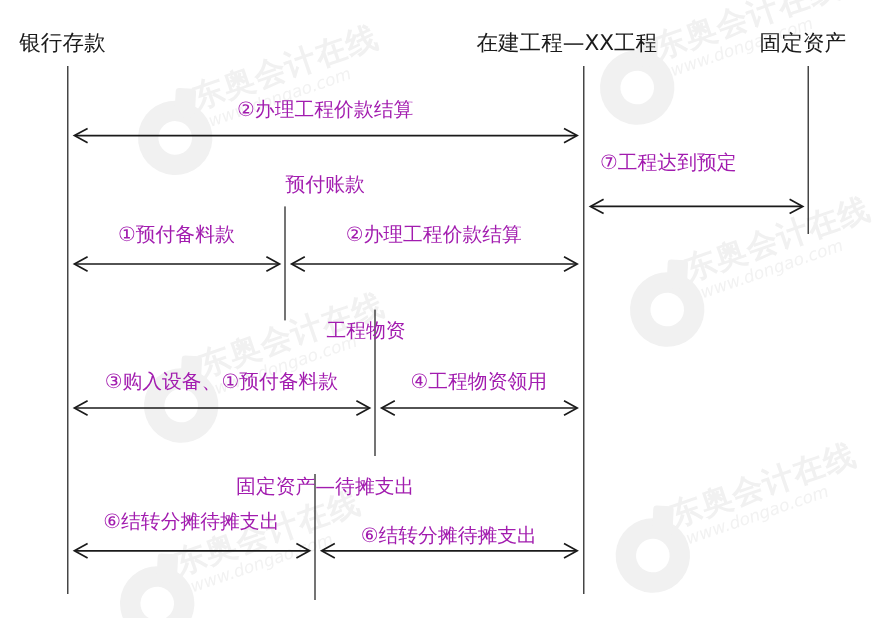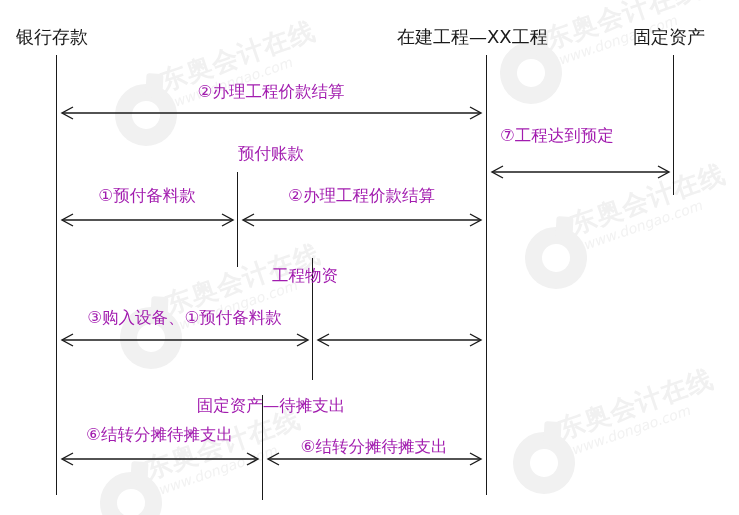--- a/index.html
+++ b/index.html
@@ -202,20 +202,21 @@
     <polyline points="165,3 176,9 165,15" fill="none" stroke="#1a1a1a" stroke-width="1.4"></polyline>
   </svg>
   <svg class="arrow-svg" style="left:238px; top:211px;" width="248" height="18" viewBox="0 0 248 18">
     <line x1="6" y1="9" x2="242" y2="9" stroke="#1a1a1a" stroke-width="1.4"></line>
     <polyline points="16,3 5,9 16,15" fill="none" stroke="#1a1a1a" stroke-width="1.4"></polyline>
     <polyline points="232,3 243,9 232,15" fill="none" stroke="#1a1a1a" stroke-width="1.4"></polyline>
   </svg>
 
   <div class="caption center" style="left:50px; top:266px; width:510px;">工程物资</div>
   <div class="caption center" style="left:57px; top:308px; width:255px;">③购入设备、①预付备料款</div>
+  <div class="caption center" style="left:312px; top:308px; width:174px;">④工程物资领用</div>
   <svg class="arrow-svg" style="left:57px; top:331px;" width="256" height="18" viewBox="0 0 256 18">
     <line x1="6" y1="9" x2="250" y2="9" stroke="#1a1a1a" stroke-width="1.4"></line>
     <polyline points="16,3 5,9 16,15" fill="none" stroke="#1a1a1a" stroke-width="1.4"></polyline>
     <polyline points="240,3 251,9 240,15" fill="none" stroke="#1a1a1a" stroke-width="1.4"></polyline>
   </svg>
   <svg class="arrow-svg" style="left:313px; top:331px;" width="173" height="18" viewBox="0 0 173 18">
     <line x1="6" y1="9" x2="167" y2="9" stroke="#1a1a1a" stroke-width="1.4"></line>
     <polyline points="16,3 5,9 16,15" fill="none" stroke="#1a1a1a" stroke-width="1.4"></polyline>
     <polyline points="157,3 168,9 157,15" fill="none" stroke="#1a1a1a" stroke-width="1.4"></polyline>
   </svg>

